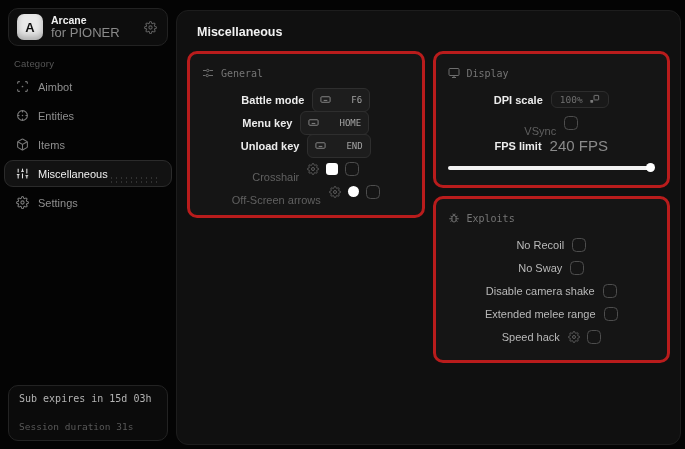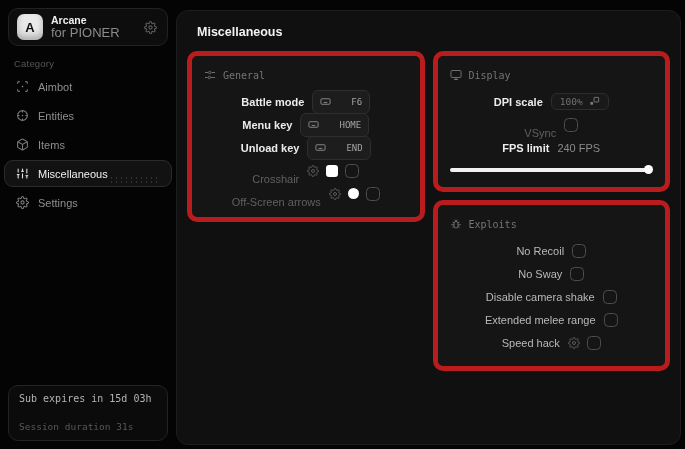--- a/index.html
+++ b/index.html
@@ -65,21 +65,21 @@
     flex:1; margin:10px 4px 4px 0; background:#101010;
     border:1px solid #1d1d1d; border-radius:12px;
     padding:12px 10px 10px 10px; position:relative; overflow:hidden;
   }
   .page-title { font-size:12.5px; font-weight:bold; color:#f2f2f2; margin:2px 0 12px 10px; }
 
   .columns { display:flex; gap:8px; align-items:flex-start; }
   .col { display:flex; flex-direction:column; gap:8px; flex:1; }
 
   .card {
-    background:#151515; border:5px solid #b91c1c; border-radius:10px;
+    background:#151515; border:3px solid #b91c1c; border-radius:10px;
     padding:10px 12px 12px; width:100%;
   }
   .card-header {
     display:flex; align-items:center; gap:7px; height:18px; margin-bottom:6px;
     font-family:"DejaVu Sans Mono", monospace; font-size:10px; color:#757575;
   }
   .card-header .icon { color:#6e6e6e; }
 
   .row {
     height:23px; display:flex; align-items:center; justify-content:center; gap:8px;
@@ -106,21 +106,21 @@
   .swatch-circle { width:11px; height:11px; border-radius:50%; background:#fff; cursor:pointer; }
 
   .select-btn {
     display:inline-flex; align-items:center; gap:6px;
     background:#191919; border:1px solid #2d2d2d; border-radius:6px;
     padding:2px 8px; height:17px; cursor:pointer;
     font-family:"DejaVu Sans Mono", monospace; font-size:9.5px; color:#6f6f6f;
   }
   .select-btn .icon { color:#7c7c7c; }
 
-  .value-text { font-size:11px; color:#8a8a8a; }
+  .value-text { font-size:15px; color:#8a8a8a; }
 
   .slider { margin-top:6px; height:10px; position:relative; cursor:pointer; }
   .slider-track {
     position:absolute; top:3px; left:0; right:0; height:4px;
     background:#2a2a2a; border-radius:3px;
   }
   .slider-fill {
     position:absolute; top:3px; left:0; height:4px;
     background:#f2f2f2; border-radius:3px;
   }

